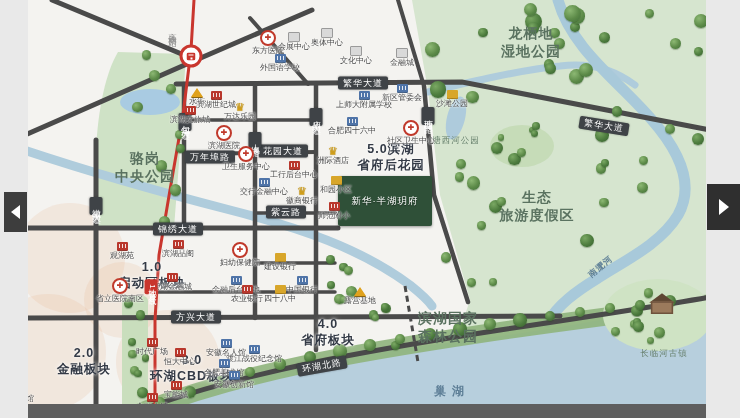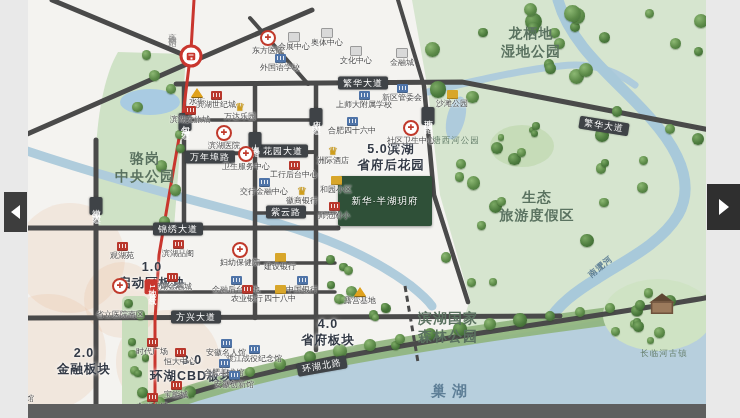--- a/index.html
+++ b/index.html
@@ -268,21 +268,21 @@
       <div class="parklabel" style="left: 145px; top: 167px;">骆岗
 中央公园</div>
       <div class="parklabel" style="left: 531px; top: 42px;">龙栖地
 湿地公园</div>
       <div class="parklabel small" style="left: 456px; top: 141px;">塘西河公园</div>
       <div class="parklabel" style="left: 537px; top: 206px;">生态
 旅游度假区</div>
       <div class="parklabel" style="left: 448px; top: 327px;">滨湖国家
 森林公园</div>
       <div class="parklabel small" style="left: 664px; top: 354px;">长临河古镇</div>
-      <div class="waterlabel" style="font-size: 15px; letter-spacing: 6px; --r: 0deg; left: 452px; top: 391px;">巢湖</div>
+      <div class="waterlabel" style="font-size: 12px; letter-spacing: 6px; --r: 0deg; left: 452px; top: 391px;">巢湖</div>
       <div class="waterlabel" style="font-size: 8.5px; letter-spacing: 1px; --r: -40deg; left: 601px; top: 267px;">南淝河</div>
     </div>
   <div id="pois">
       <div class="poi" style="left: 268px; top: 34px;">
         <span class="ic ic-hospital"></span>
         <div class="lbl">东方医院</div>
       </div>
       <div class="poi" style="left: 294px; top: 36px;">
         <span class="ic ic-gray"></span>
         <div class="lbl">会展中心</div>
@@ -368,21 +368,21 @@
         <div class="lbl">师范附小</div>
       </div>
       <div class="poi" style="left: 122px; top: 246px;">
         <span class="ic ic-red"></span>
         <div class="lbl">观湖苑</div>
       </div>
       <div class="poi" style="left: 178px; top: 244px;">
         <span class="ic ic-red"></span>
         <div class="lbl">滨湖品阁</div>
       </div>
-      <div class="poi" style="left: 120px; top: 282px; gap: 16px;">
+      <div class="poi" style="left: 120px; top: 282px;">
         <span class="ic ic-hospital"></span>
         <div class="lbl">省立医院南区</div>
       </div>
       <div class="poi" style="left: 172px; top: 277px;">
         <span class="ic ic-red"></span>
         <div class="lbl">滨湖金融城</div>
       </div>
       <div class="poi" style="left: 236px; top: 280px;">
         <span class="ic ic-blue"></span>
         <div class="lbl">金融后台基地</div>

